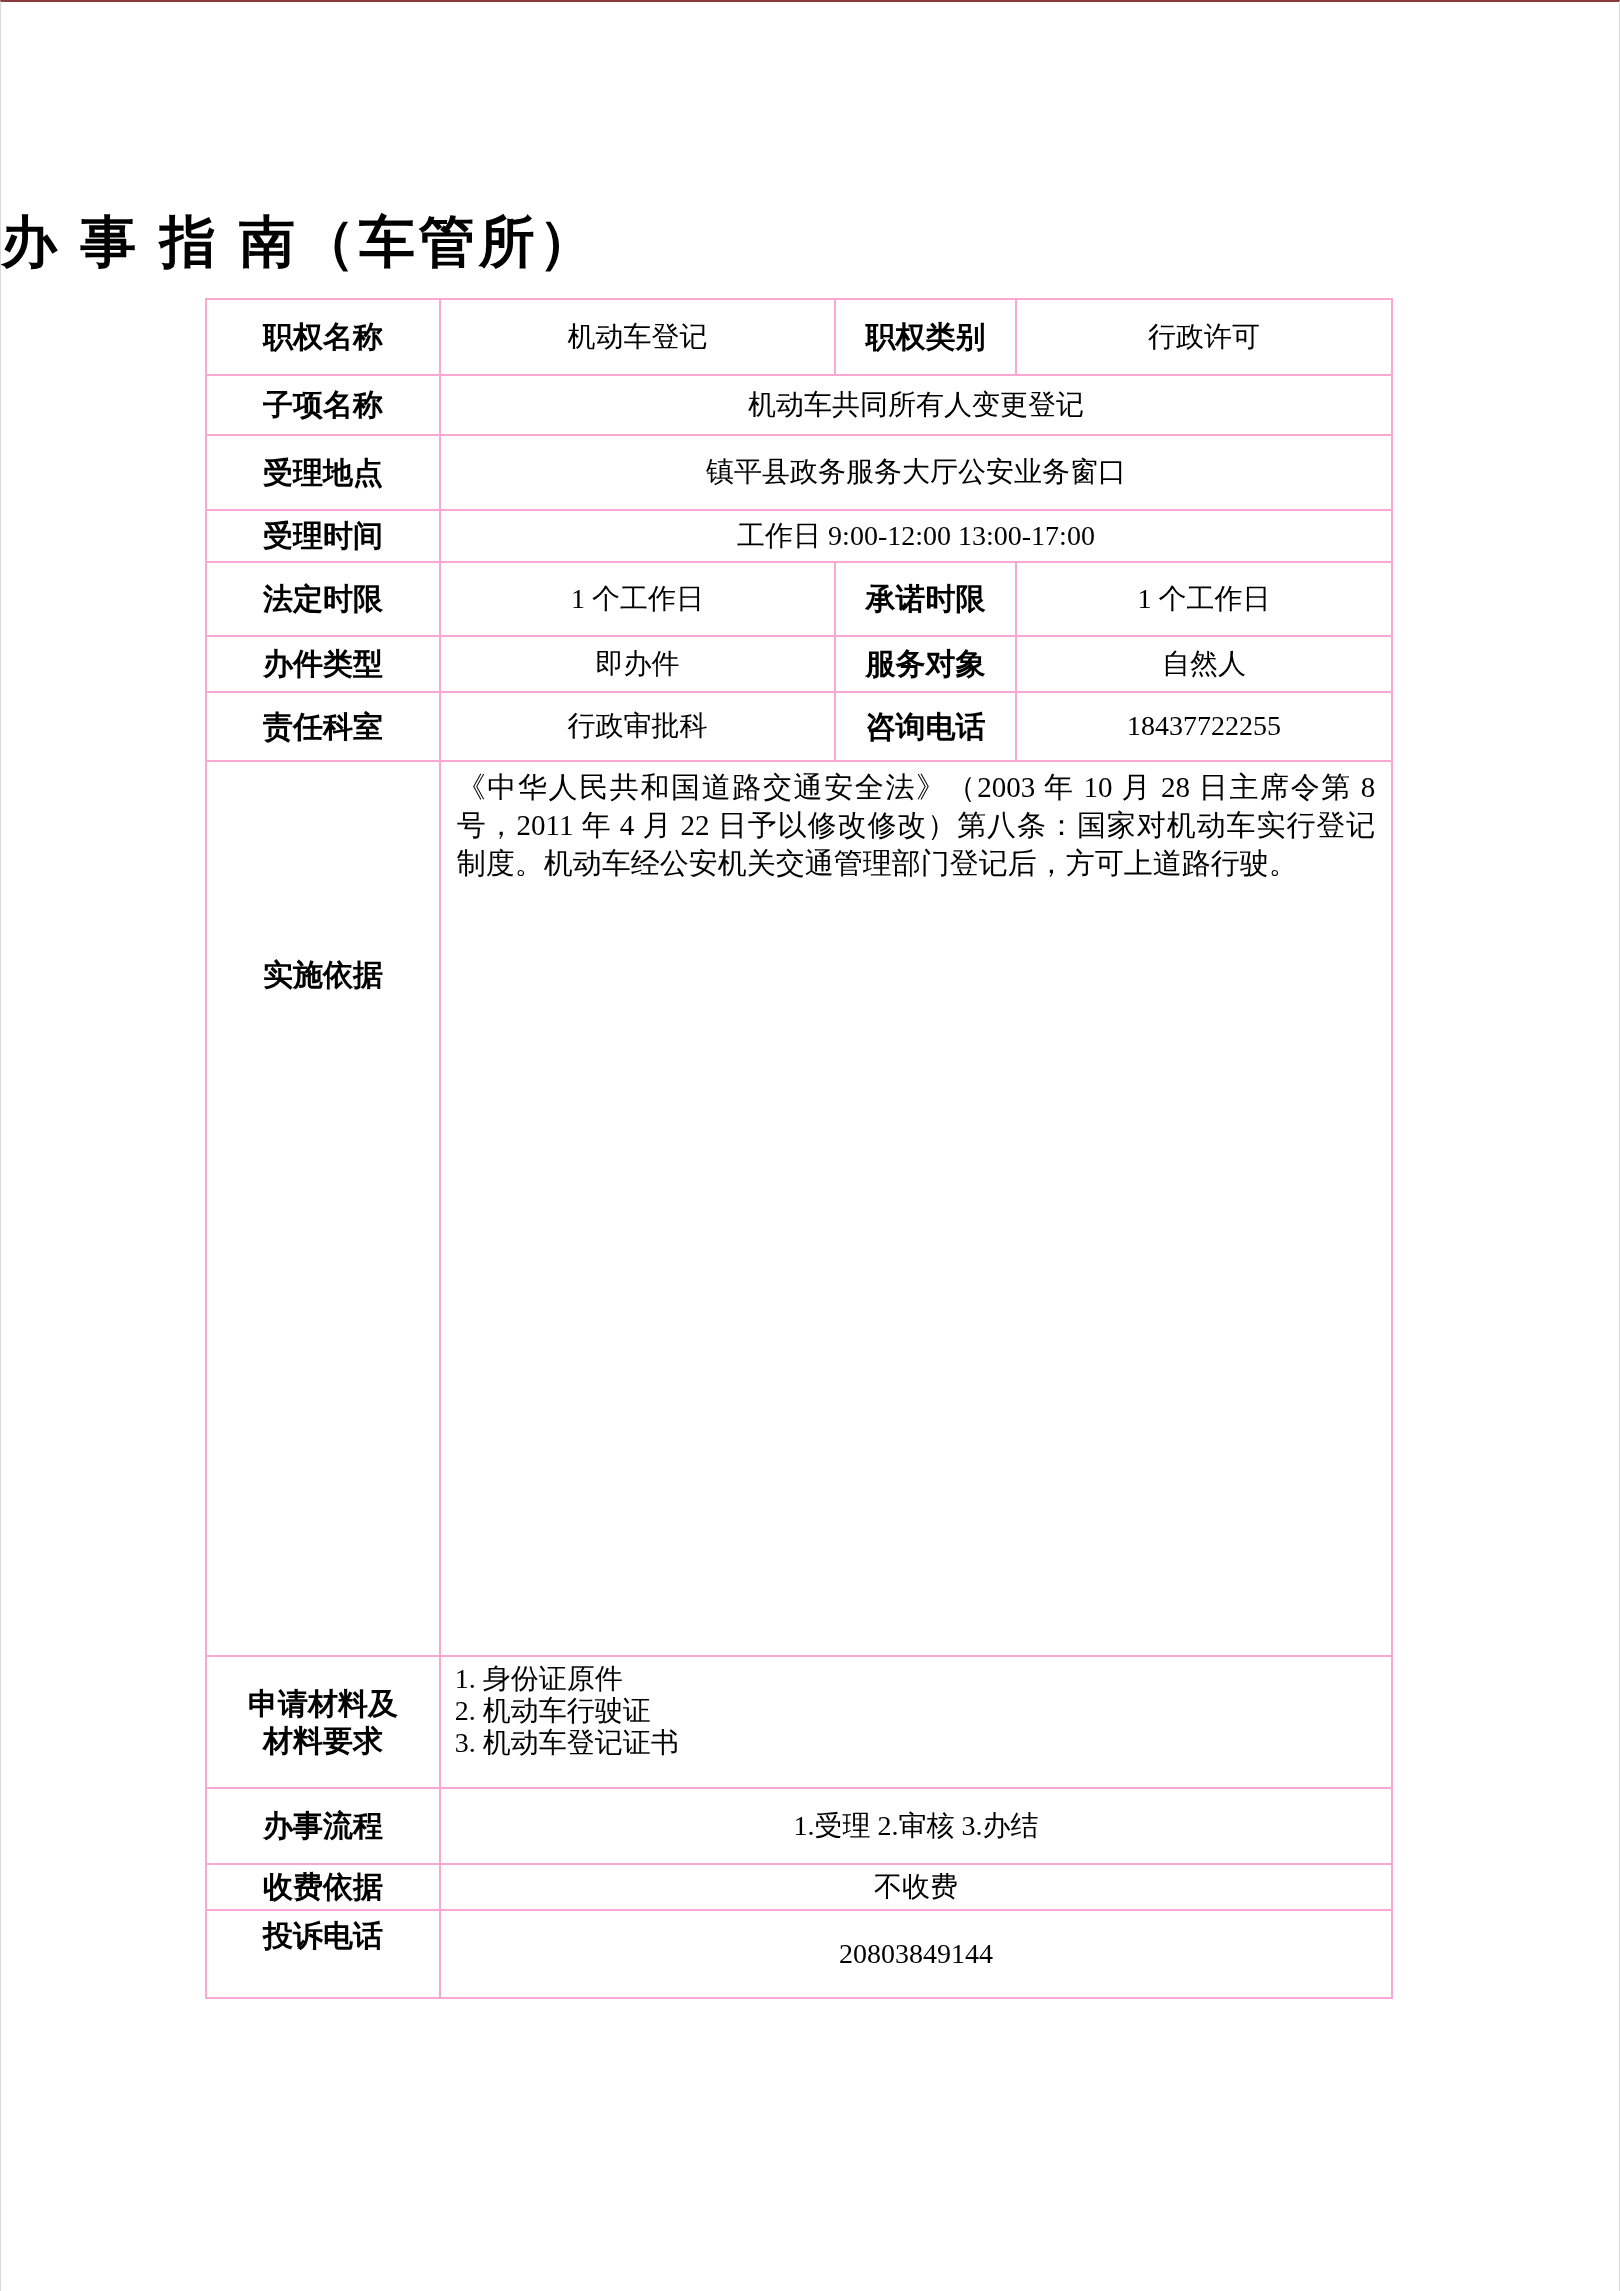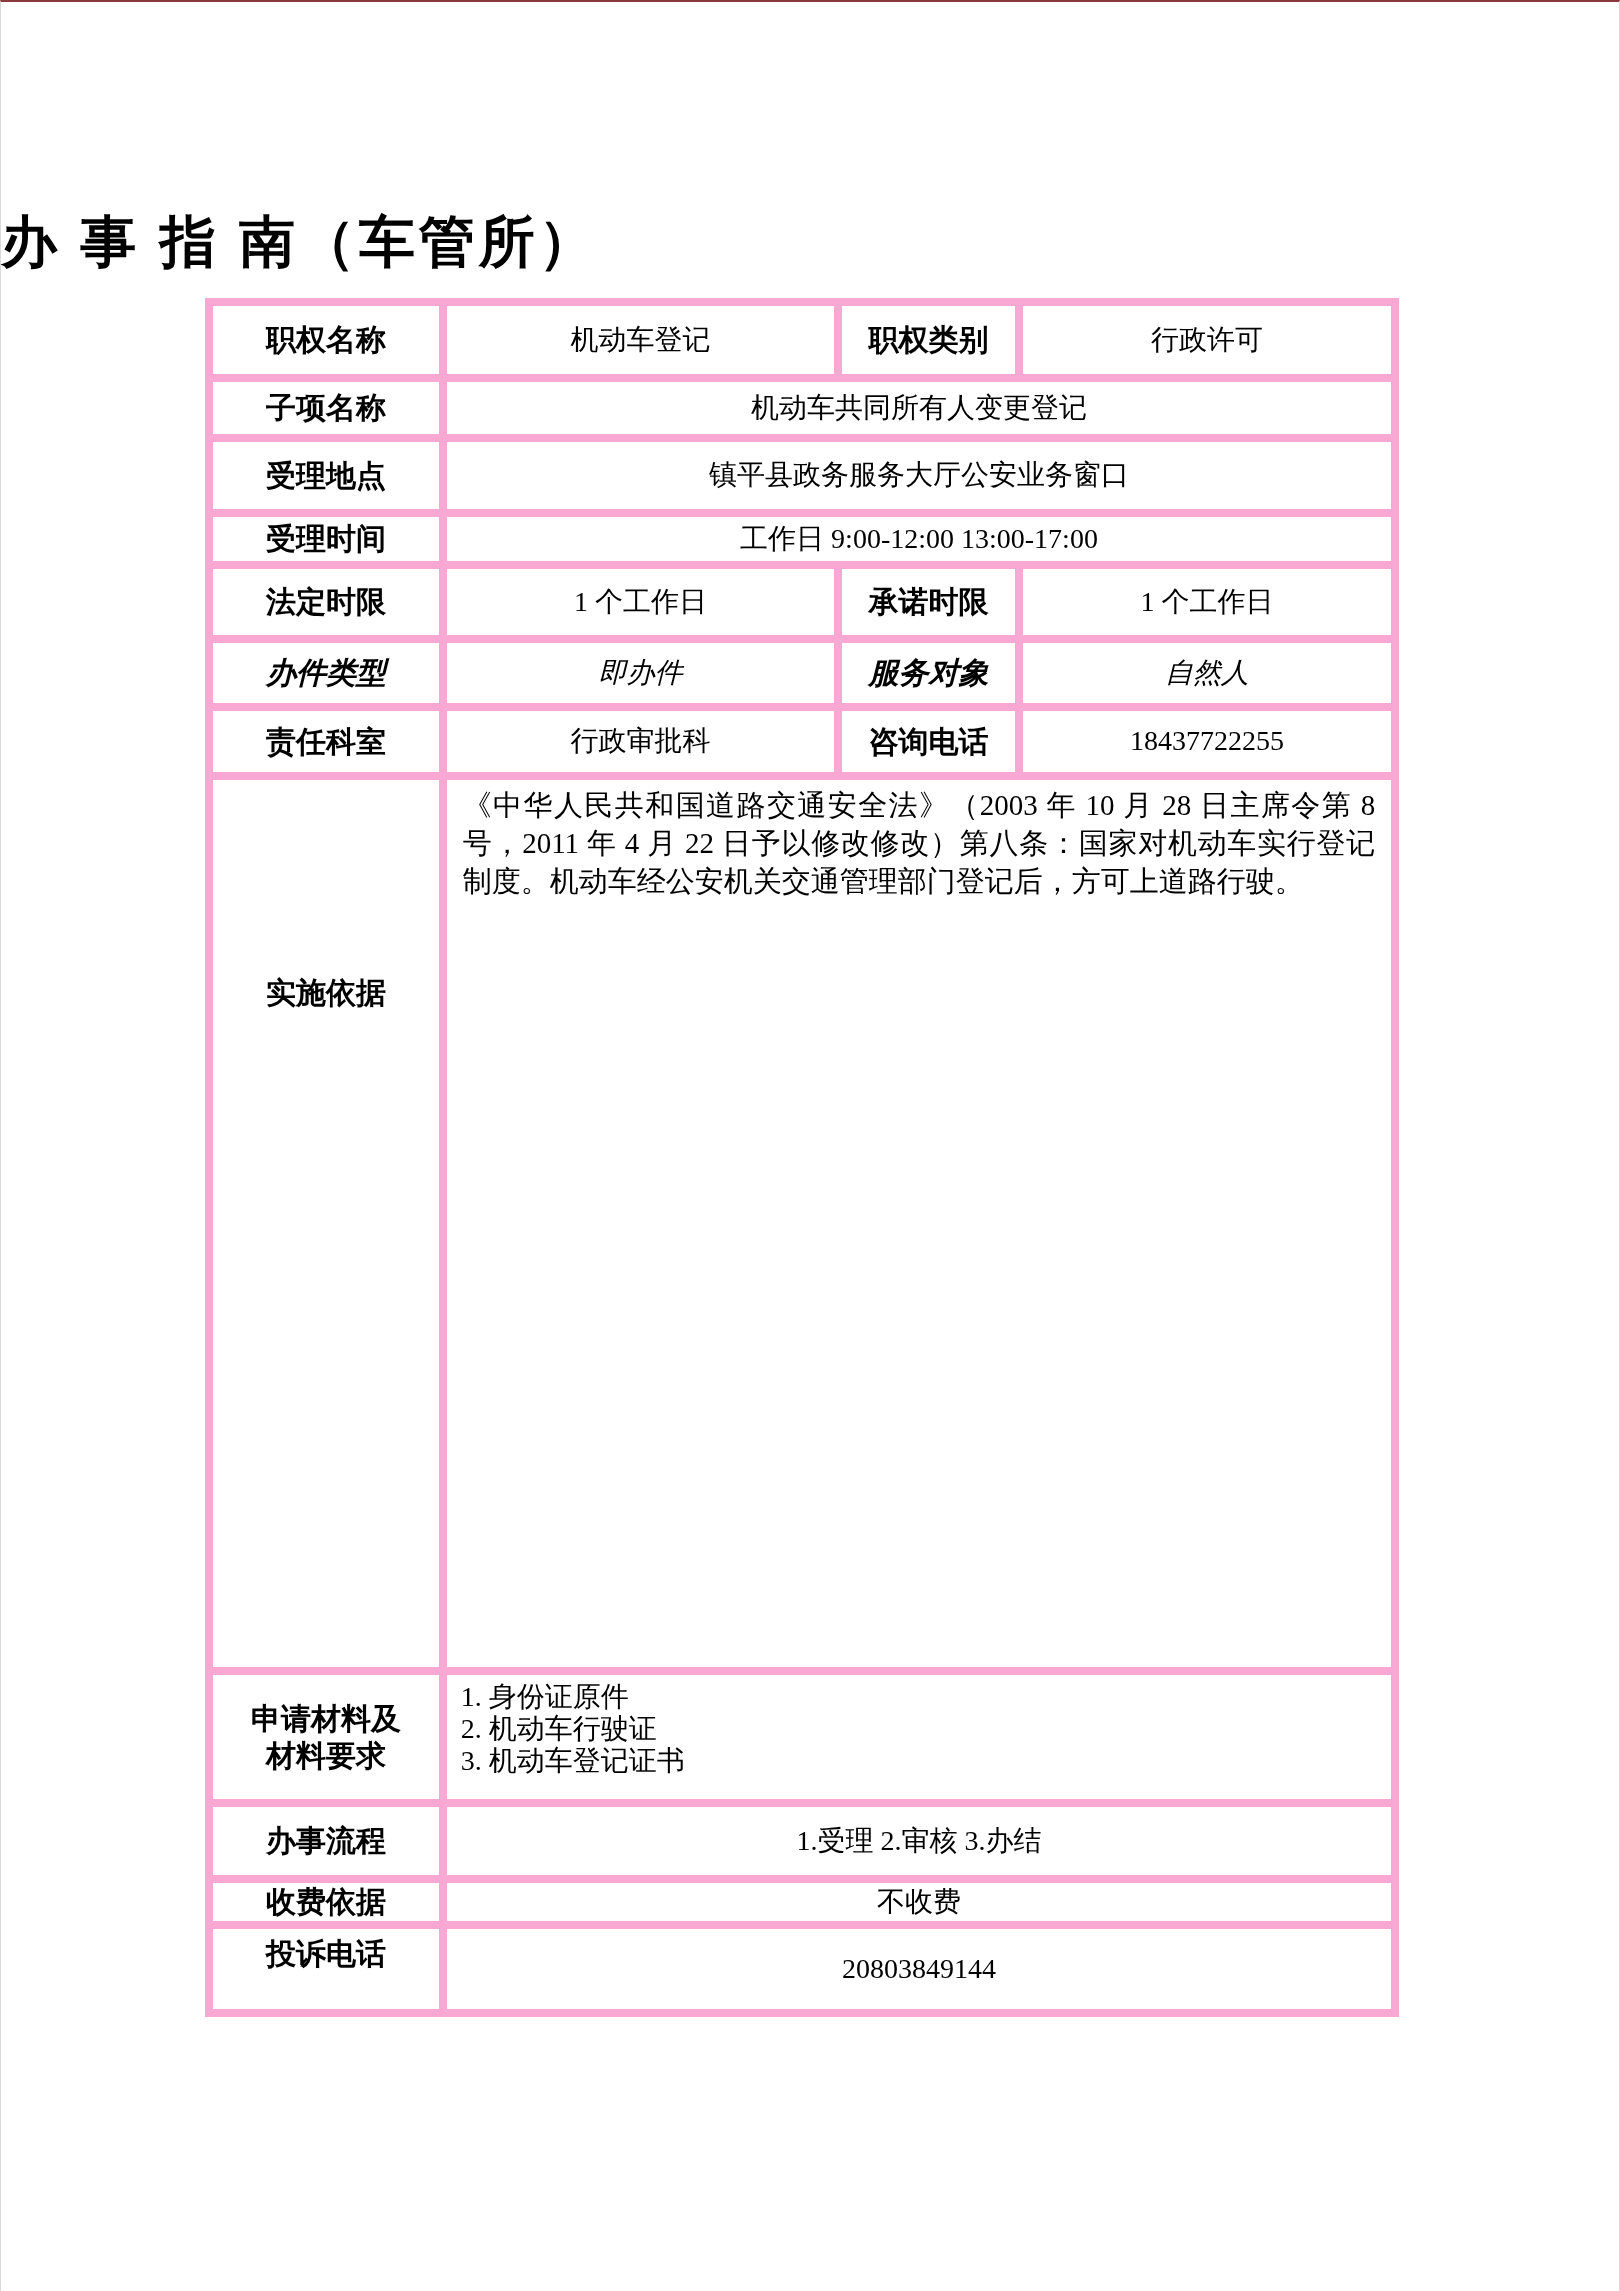--- a/index.html
+++ b/index.html
@@ -25,21 +25,21 @@
     line-height:88px;
     white-space:nowrap;
   }
   table.guide{
     position:absolute;top:296px;left:204px;
     width:1187px;
     border-collapse:collapse;
     table-layout:fixed;
   }
   table.guide th, table.guide td{
-    border:8px solid #f9a8d4;
+    border:2px solid #f9a8d4;
     padding:0 13.7px;
     vertical-align:middle;
     overflow:hidden;
     box-sizing:border-box;
     margin-left:31px;
   }
   table.guide th{
     font-family:"Liberation Sans", sans-serif;
     font-weight:700;
     font-size:30px;
@@ -48,21 +48,21 @@
   }
   table.guide td{
     font-family:"Liberation Serif", serif;
     font-size:28px;
     text-align:center;
     line-height:1.3;
   }
   .num{font-family:"Liberation Sans", sans-serif;font-size:29px;}
   
   tr.r1{height:76px;}  tr.r2{height:60px;}  tr.r3{height:75px;}
-  tr.r4{height:52px;}  tr.r5{height:74px;}  tr.r6{height:68px;font-style:italic;}
+  tr.r4{height:52px;}  tr.r5{height:74px;}  tr.r6{height:56px;}
   tr.r7{height:69px;}  tr.r8{height:895px;} tr.r9{height:132px;}
   tr.r10{height:76px;} tr.r11{height:46px;} tr.r12{height:88px;}
 
   
   tr.r8 th{vertical-align:top;}
   tr.r8 th .basis-label{margin-top:194px;}
   tr.r8 td{
     vertical-align:top;
     text-align:justify;
     font-size:29px;

